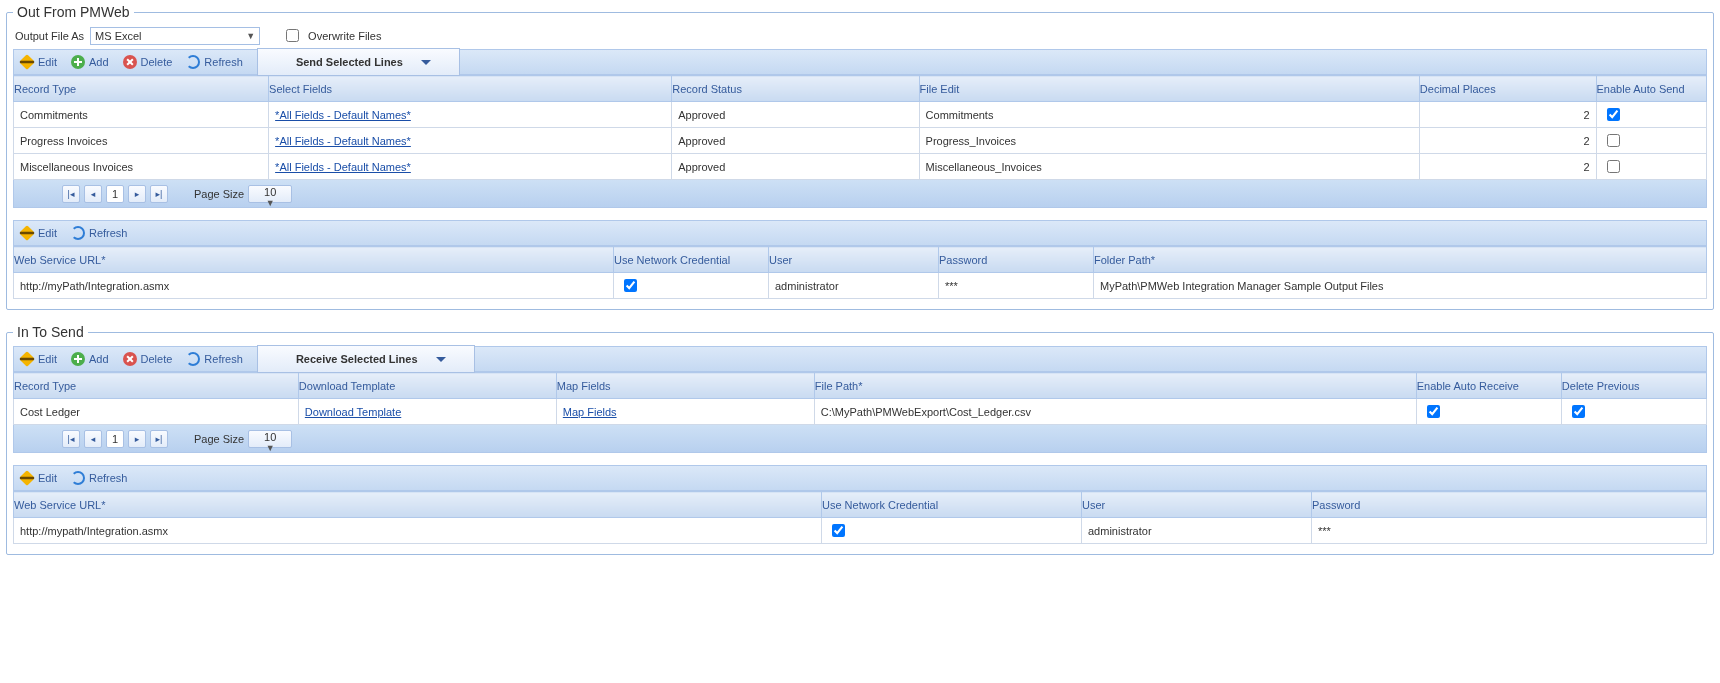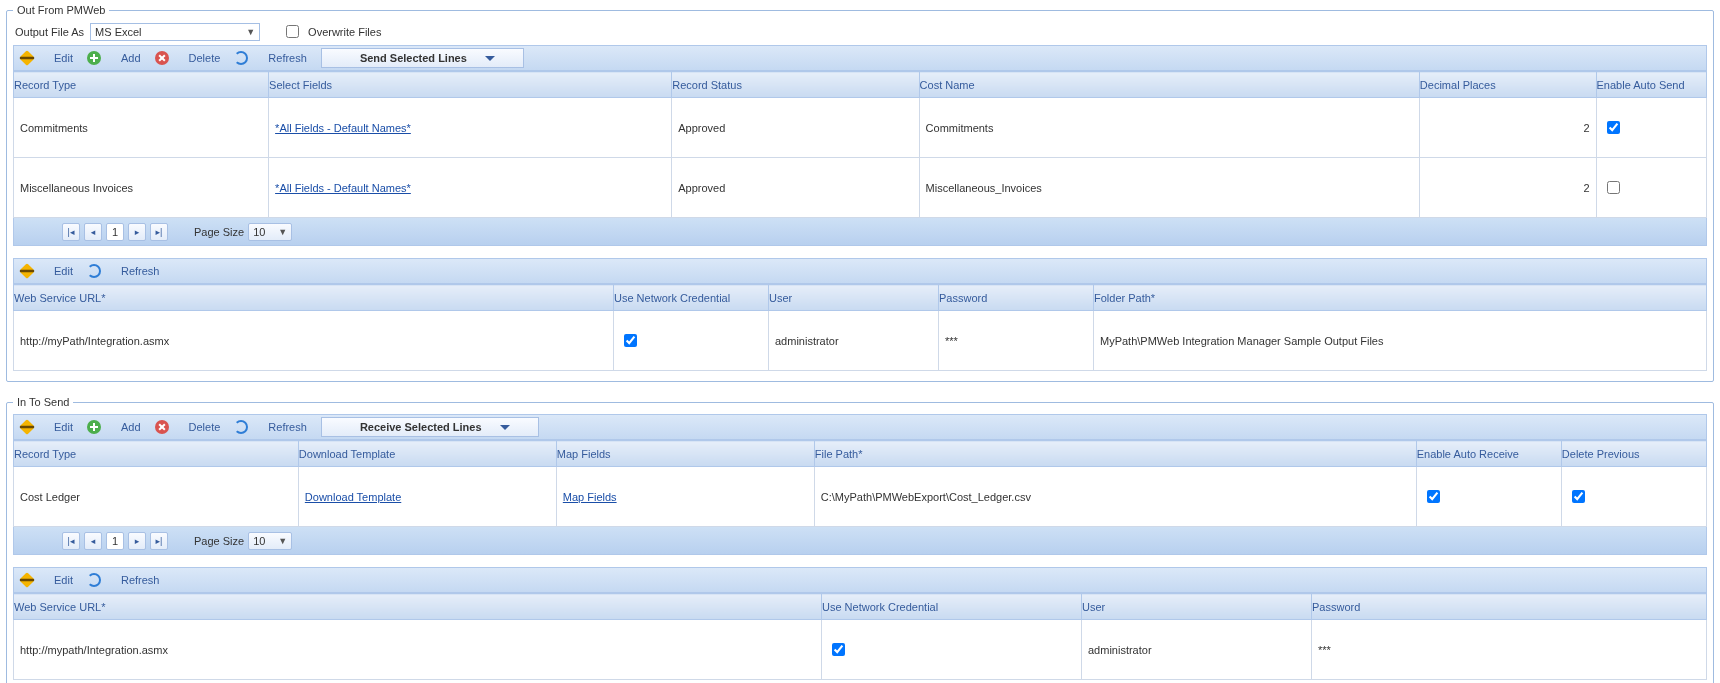--- a/index.html
+++ b/index.html
@@ -12,21 +12,21 @@
     background: #fff;
     width: 1720px;
   }
   fieldset {
     border: 1px solid #9fbbe0;
     border-radius: 2px;
     margin: 0 0 14px 0;
     padding: 6px 6px 10px 6px;
   }
   legend {
-    font-size: 11px;
+    font-size: 14px;
     color: #333;
     padding: 0 4px;
   }
   .row-topopts {
     display: flex;
     align-items: center;
     gap: 6px;
     margin: 0 0 4px 2px;
   }
   .lbl { white-space: nowrap; }
@@ -40,39 +40,39 @@
   .select-look .caret { font-size: 9px; color:#555; }
   input[type=checkbox] { width:13px; height:13px; }
   .toolbar {
     display:flex; align-items:center; gap:14px;
     background: linear-gradient(#dbe8f8,#c5d9f2);
     border: 1px solid #b0c8ea;
     padding: 3px 6px;
     height: 26px;
   }
   .tbtn {
-    display:inline-flex; align-items:center; gap:20px;
+    display:inline-flex; align-items:center; gap:4px;
     color:#355b9c; cursor:pointer;
   }
   .ic { display:inline-block; width:14px; height:14px; }
   .ic-pencil { background:linear-gradient(45deg,#f5b400 40%,#6a4900 42%,#6a4900 58%,#f5b400 60%); transform:rotate(-45deg) scale(.8); border-radius:2px; }
   .ic-add { background:#4cae4c; border-radius:7px; position:relative; }
   .ic-add::before,.ic-add::after{content:"";position:absolute;background:#fff;}
   .ic-add::before{left:6px;top:3px;width:2px;height:8px;}
   .ic-add::after{left:3px;top:6px;width:8px;height:2px;}
   .ic-del { background:#d9534f; border-radius:7px; position:relative; }
   .ic-del::before,.ic-del::after{content:"";position:absolute;background:#fff;left:6px;top:3px;width:2px;height:8px;}
   .ic-del::before{transform:rotate(45deg);} .ic-del::after{transform:rotate(-45deg);}
   .ic-ref { border:2px solid #2e7dd6; border-left-color:transparent; border-radius:7px; }
   .primary-btn {
     display:inline-flex; align-items:center; justify-content:center;
     background: linear-gradient(#f9fbff,#e3ecf9);
     border:1px solid #a8c0e4;
     padding: 2px 28px 2px 28px;
-    height:20px; min-width: 160px;
+    height:28px; min-width: 160px;
     font-size:11px; font-weight:bold; color:#333;
   }
   .primary-btn::after{ content:""; margin-left:18px; border-left:5px solid transparent;border-right:5px solid transparent;border-top:5px solid #355b9c; }
   .primary-btn::before{ content:""; width:10px;}
   table.grid {
     width:100%;
     border-collapse:collapse;
     border:1px solid #b0c8ea;
     table-layout:fixed;
   }
@@ -80,21 +80,21 @@
     background: linear-gradient(#e6eef9,#c8daf1);
     border:1px solid #b0c8ea;
     text-align:left;
     font-weight:normal;
     color:#355b9c;
     padding:4px 0;
     height:26px;
   }
   table.grid td {
     border:1px solid #cfd9e8;
-    padding:20px 6px;
+    padding:3px 6px;
     height:20px;
     overflow:hidden; white-space:nowrap; text-overflow:ellipsis;margin-left:40px;
   }
   table.grid td.right { text-align:right; }
   a.look { color:#1a4ea8; text-decoration:underline; }
   .pager {
     display:flex; align-items:center; gap:4px;
     background: linear-gradient(#cde0f5,#b8d0ef);
     border:1px solid #b0c8ea;
     border-top:none;
@@ -112,21 +112,22 @@
   .pg-num {
     width:18px; height:18px;
     display:inline-flex; align-items:center; justify-content:center;
     background:#fff;border:1px solid #a8c0e4; border-radius:2px;
   }
   .page-size-sel {
     display:inline-flex; align-items:center; justify-content:space-between;
     width:44px; height:18px;
     background:linear-gradient(#f9fbff,#e3ecf9);
     border:1px solid #a8c0e4; border-radius:2px;
-    padding:0 4px;
+    padding:0 12px;
+    flex-direction:column;
   }
   .page-size-sel .caret{font-size:9px;color:#555;}
   .subgrid-wrap { margin-top:12px; }
 </style>
 </head>
 <body>
 
 <fieldset>
   <legend>Out From PMWeb</legend>
 
@@ -170,33 +171,41 @@
         <col style="width:224px">
         <col style="width:453px">
         <col style="width:160px">
         <col style="width:100px">
     </colgroup>
     <thead>
       <tr>
         <th>Record Type</th>
         <th>Select Fields</th>
         <th>Record Status</th>
-        <th>Cost Name</th>
+        <th>File Edit</th>
         <th>Decimal Places</th>
         <th>Enable Auto Send</th>
       </tr>
     </thead>
     <tbody id="out-rows">
         <tr>
           <td>Commitments</td>
           <td><a class="look">*All Fields - Default Names*</a></td>
           <td>Approved</td>
           <td>Commitments</td>
           <td class="right">2</td>
           <td><input type="checkbox" checked="" style=""></td>
+        </tr>
+        <tr>
+          <td>Progress Invoices</td>
+          <td><a class="look">*All Fields - Default Names*</a></td>
+          <td>Approved</td>
+          <td>Progress_Invoices</td>
+          <td class="right">2</td>
+          <td><input type="checkbox" style=""></td>
         </tr>
         <tr>
           <td>Miscellaneous Invoices</td>
           <td><a class="look">*All Fields - Default Names*</a></td>
           <td>Approved</td>
           <td>Miscellaneous_Invoices</td>
           <td class="right">2</td>
           <td><input type="checkbox" style=""></td>
         </tr>
       </tbody>

